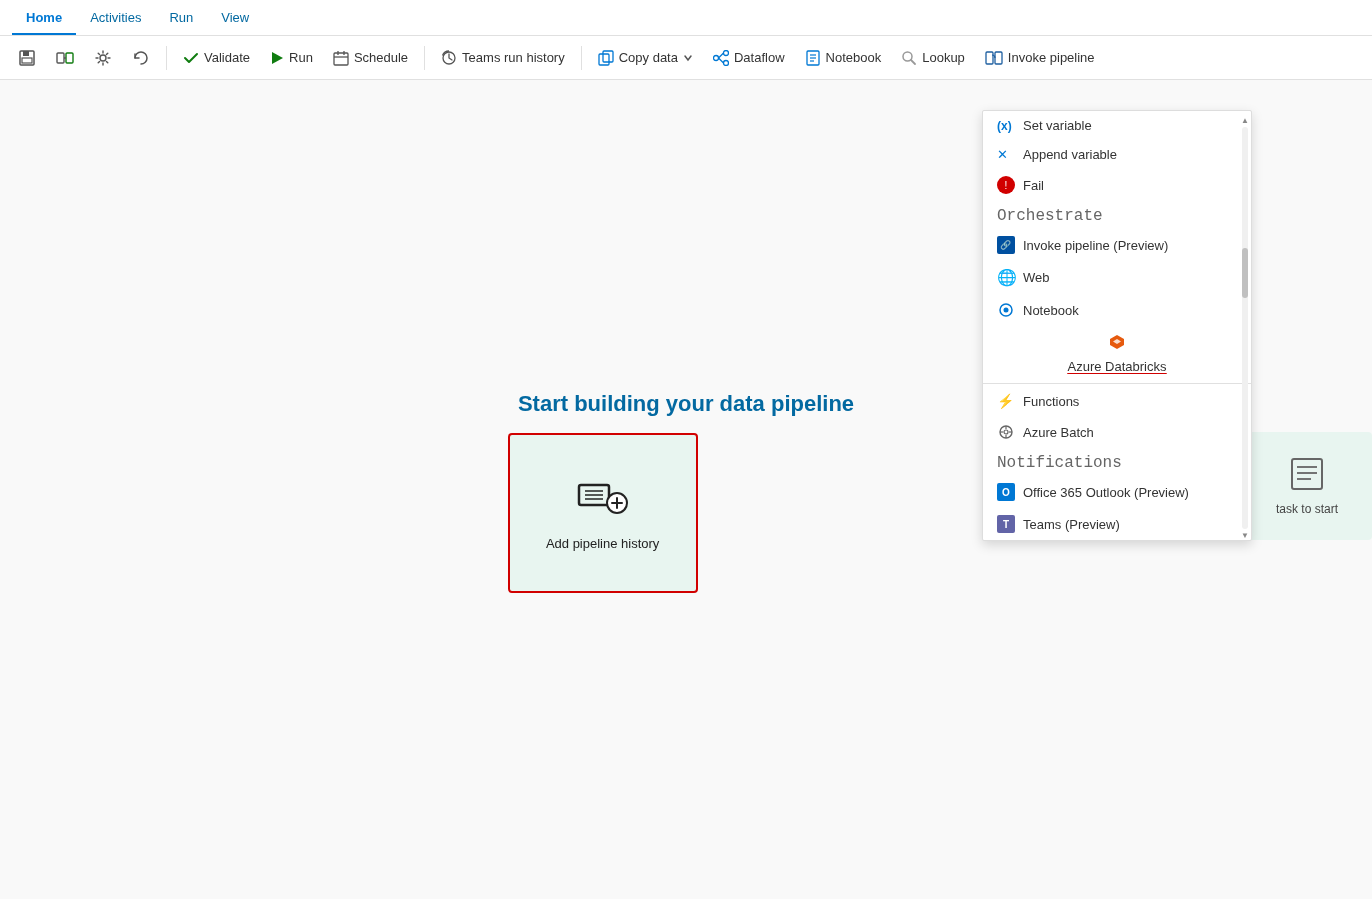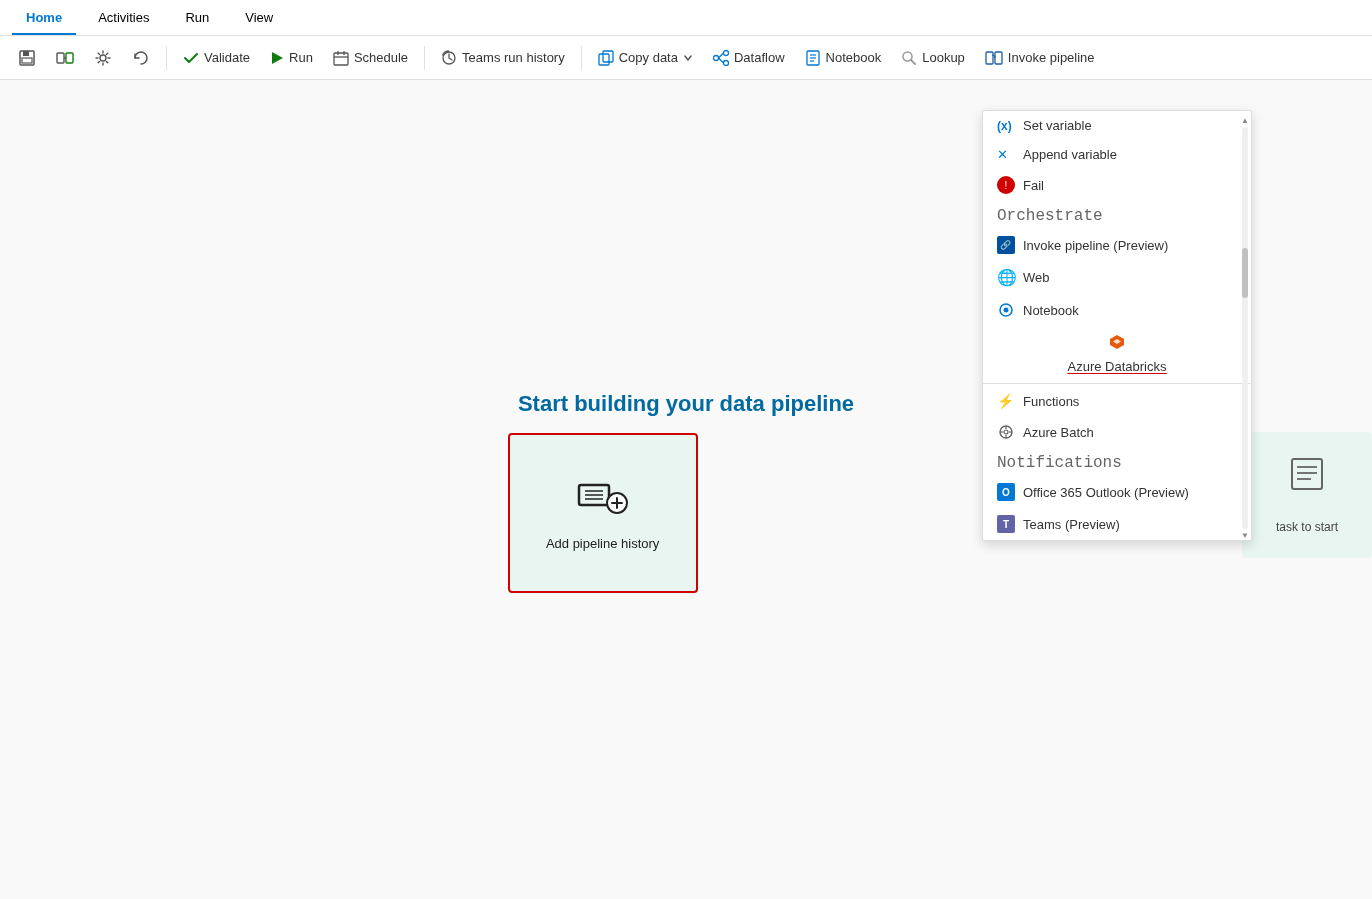--- a/index.html
+++ b/index.html
@@ -6,27 +6,26 @@
     body { font-family: 'Segoe UI', sans-serif; font-size: 13px; background: #fff; color: #333; overflow: hidden; }
 
     
     .tab-bar {
       display: flex;
       align-items: center;
       border-bottom: 1px solid #e0e0e0;
       background: #fff;
       padding: 0 12px;
       height: 36px;
-      gap: 8px;
     }
     .tab {
       padding: 8px 14px;
       cursor: pointer;
       font-size: 13px;
-      color: #000000;
+      color: #0369a1;
       border-bottom: 2px solid transparent;
       margin-bottom: -1px;
     }
     .tab.active {
       color: #0078d4;
       border-bottom: 2px solid #0078d4;
       font-weight: 600;
     }
 
     
@@ -297,21 +296,21 @@
     </div>
   </div>
 
   <div style="position:absolute; right:0; top:43%; width:130px; background:#e8f5f0; border-radius:4px; padding:24px 10px; display:flex; flex-direction:column; align-items:center;">
     <svg width="36" height="36" viewBox="0 0 36 36">
       <rect x="3" y="3" width="30" height="30" rx="2" fill="none" stroke="#666" stroke-width="2"></rect>
       <line x1="8" y1="11" x2="28" y2="11" stroke="#666" stroke-width="1.8"></line>
       <line x1="8" y1="17" x2="28" y2="17" stroke="#666" stroke-width="1.8"></line>
       <line x1="8" y1="23" x2="22" y2="23" stroke="#666" stroke-width="1.8"></line>
     </svg>
-    <div style="font-size:12px; color:#444; text-align:center; margin-top:28px;">task to start</div>
+    <div style="font-size:12px; color:#444; text-align:center; margin-top:10px;">task to start</div>
   </div>
 
   <div class="dropdown-panel">
     <div class="dropdown-scroll">
 
       <div class="dropdown-item">
         <span style="color:#0078d4; font-size:12px; font-weight:bold; width:18px; flex-shrink:0;">(x)</span>
         <span>Set variable</span>
       </div>
 

